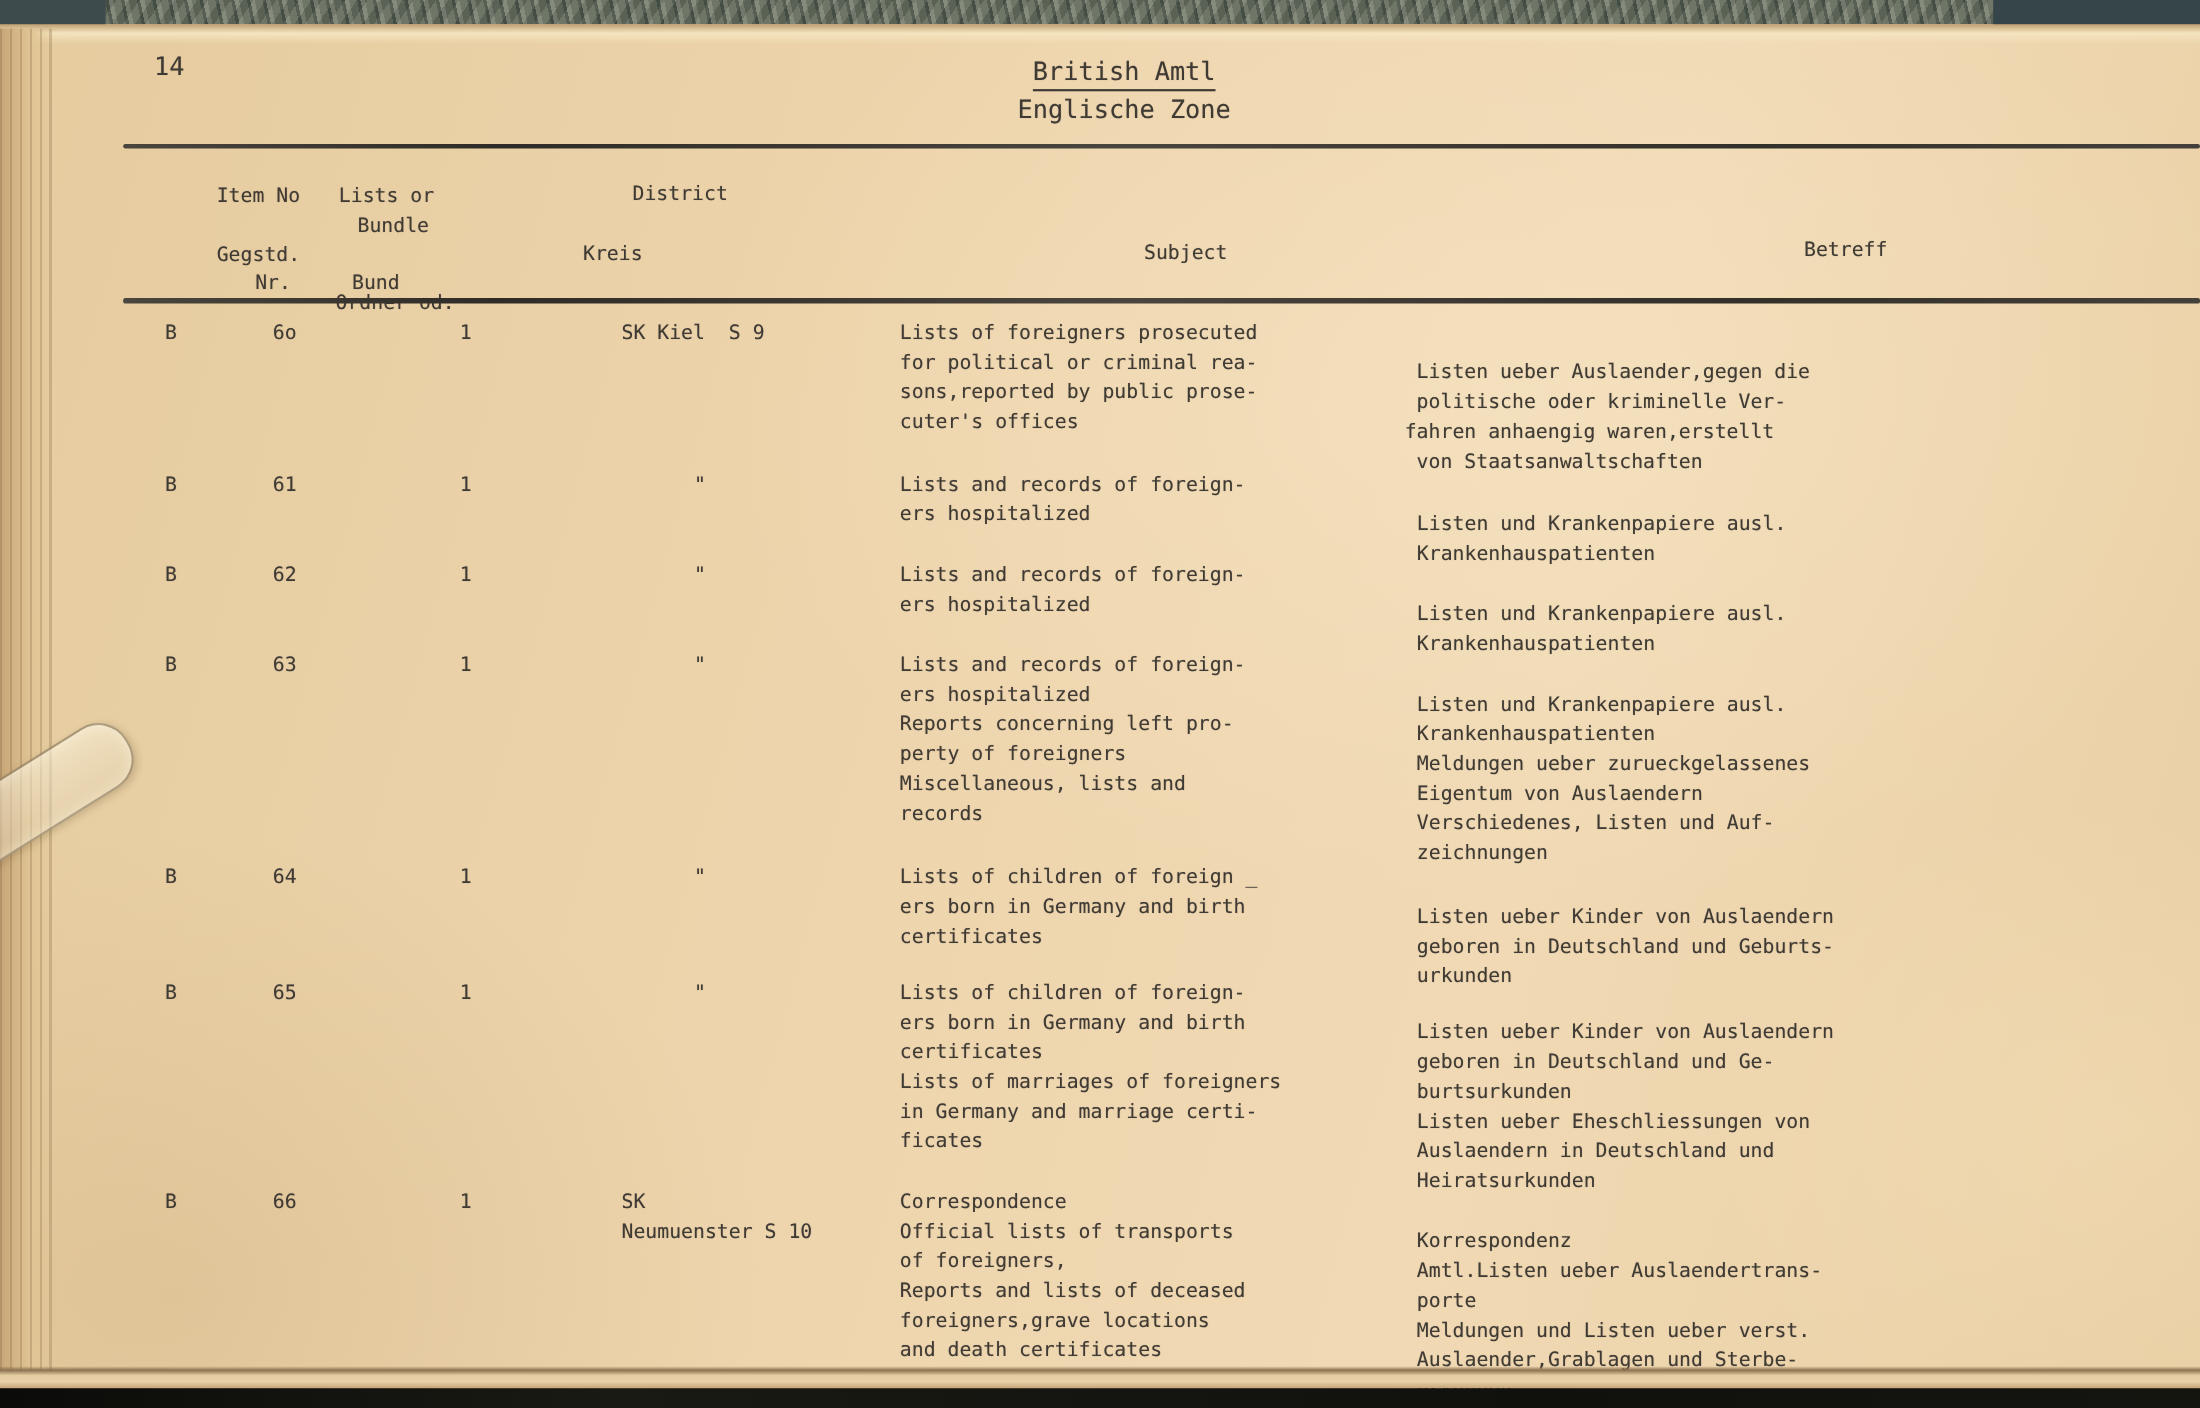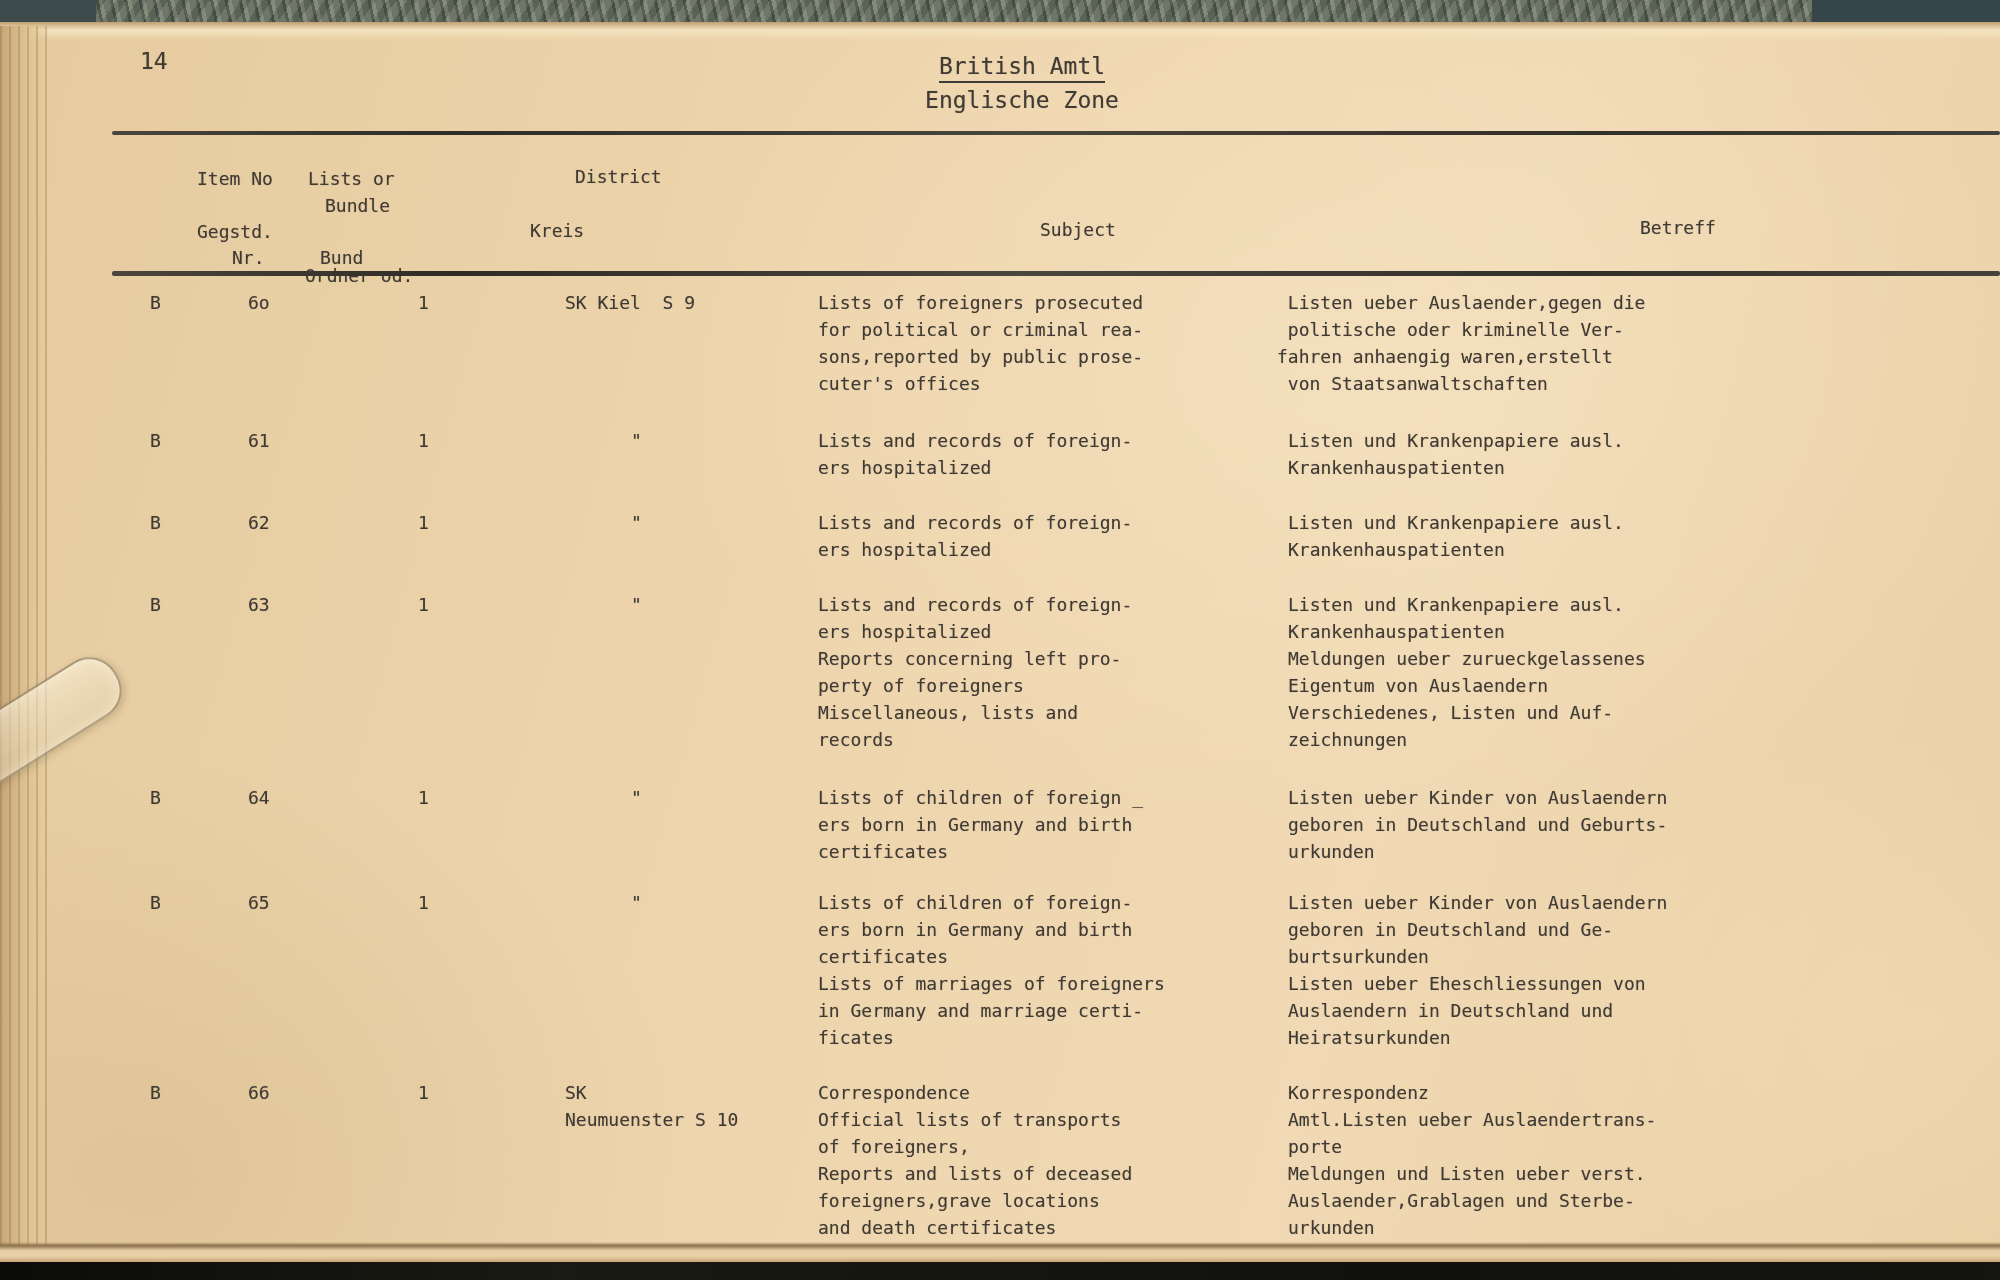--- a/index.html
+++ b/index.html
@@ -106,21 +106,21 @@
   .row:nth-child(5){top:784px;}
   .row:nth-child(6){top:889px;}
   .row:nth-child(7){top:1079px;}
   .cell{position:absolute;top:0;white-space:pre;color:var(--ink);text-shadow:0 0 1px rgba(63,58,51,.35);}
   .cell-letter{left:150px;}
   .cell-item{left:248px;}
   .cell-folder{left:418px;}
   .cell-district{left:565px;}
   .cell-district.ditto{left:631px;}
   .cell-subject{left:818px;}
-  .cell-betreff{left:1288px;}
+  .cell-betreff{left:1288px;margin-top:36px;}
   .row:nth-child(1) .cell-betreff{left:1277px;}
 </style>
 </head>
 <body>
 
 <div class="scan">
   <div class="page"></div>
 
   <div class="cover-band"></div>
   <div class="cover-corner-left"></div>

